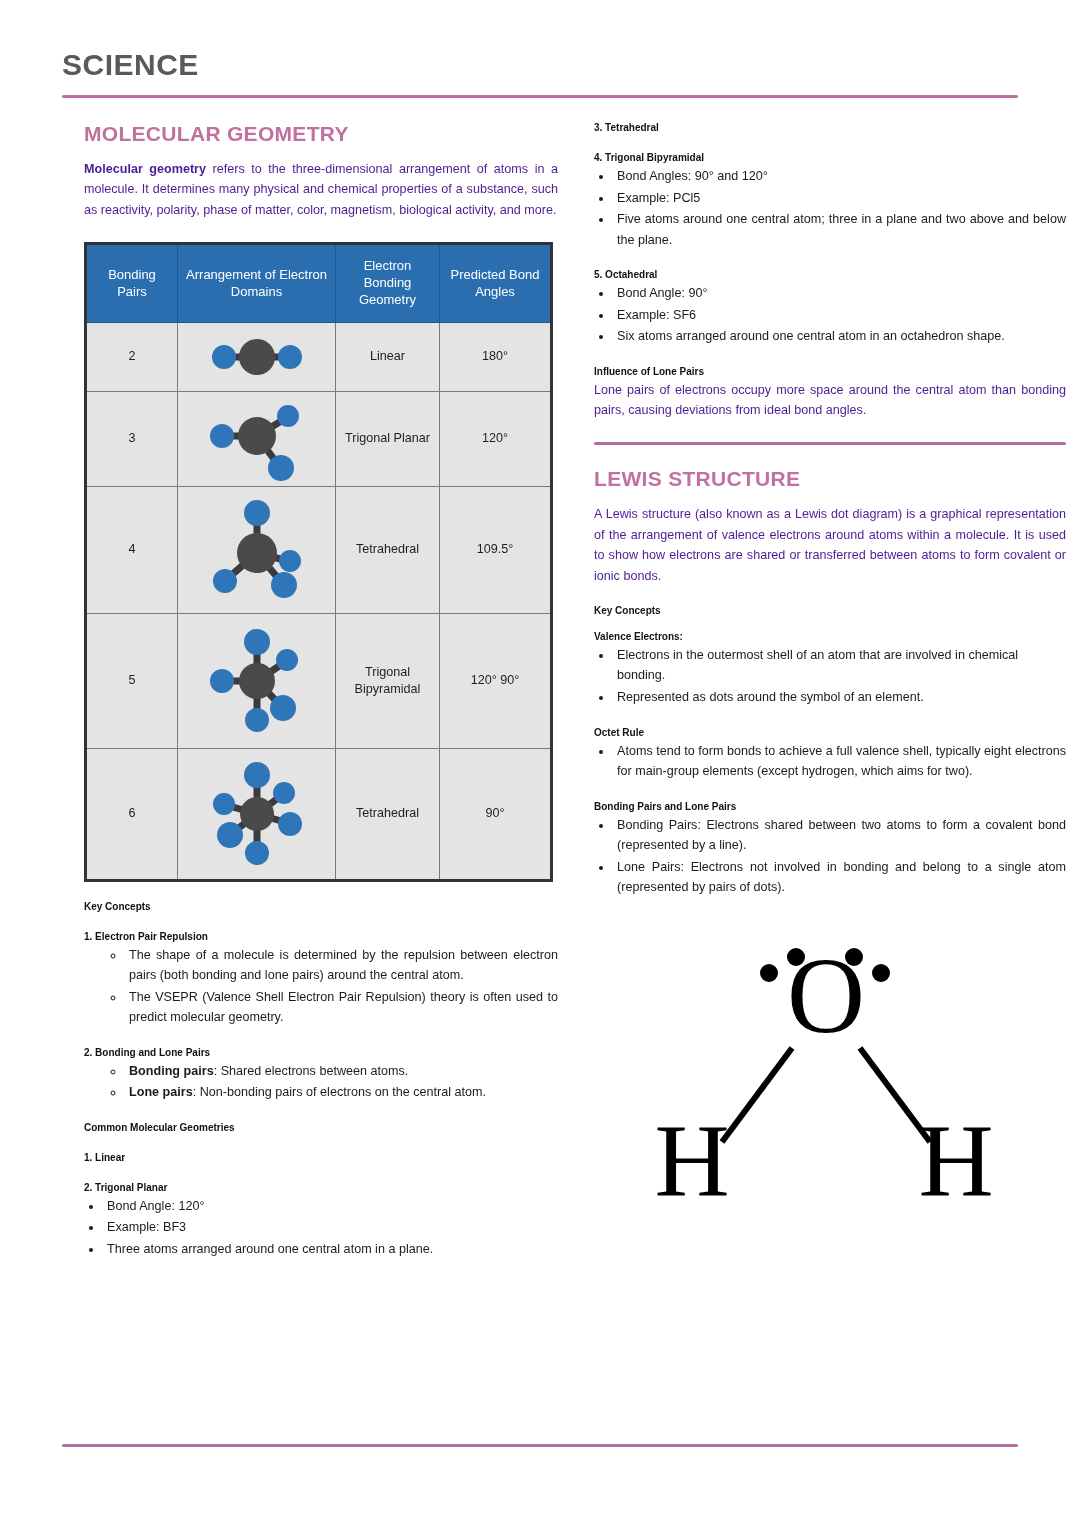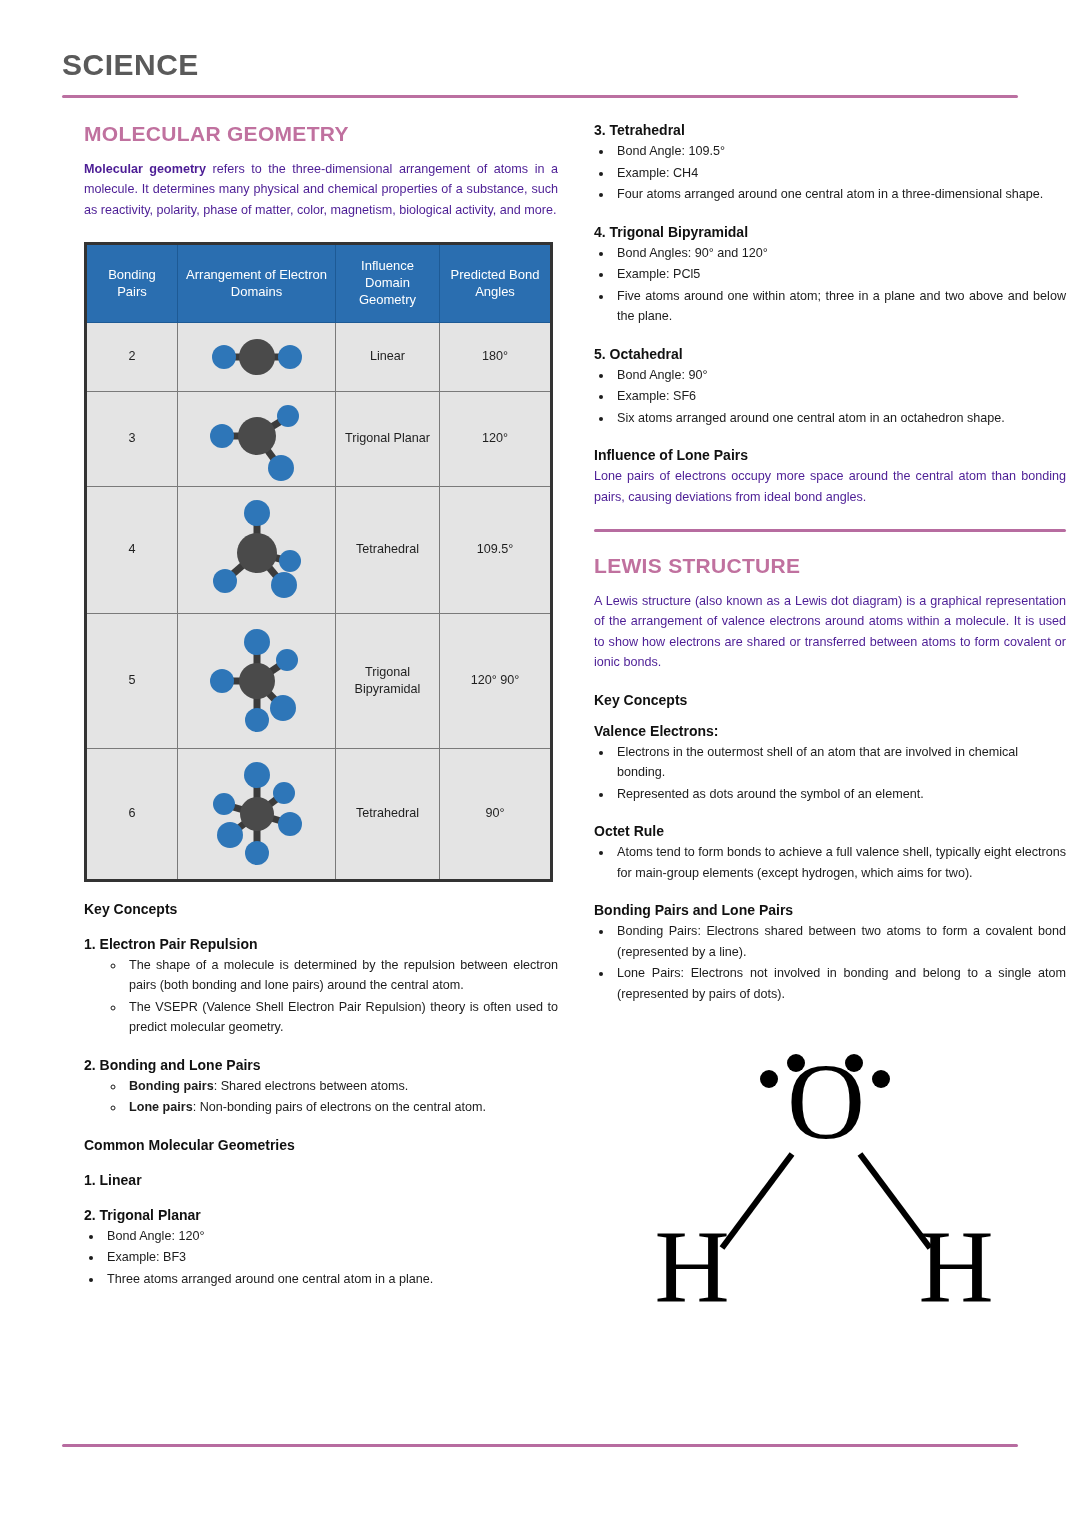--- a/index.html
+++ b/index.html
@@ -55,21 +55,21 @@
 
   p.body {
     font-size: 12.6px;
     line-height: 1.62;
     color: #4c1d95;
     text-align: justify;
   }
   p.body b { font-weight: bold; }
 
   h4.sub {
-    font-size: 14px;
+    font-size: 10px;
     font-weight: bold;
     color: #111;
     margin-top: 19px;
     margin-bottom: 3px;
   }
   h4.sub.tight { margin-top: 15px; }
   h4.sub.first { margin-top: 0; }
 
   ul.bullets, ul.circles {
     margin: 2px 0 0 0;
@@ -166,21 +166,21 @@
         <colgroup>
             <col class="c1">
             <col class="c2">
             <col class="c3">
             <col class="c4">
           </colgroup>
         <thead>
           <tr>
             <th>Bonding Pairs</th>
             <th>Arrangement of Electron Domains</th>
-            <th>Influence Domain Geometry</th>
+            <th>Electron Bonding Geometry</th>
             <th>Predicted Bond Angles</th>
           </tr>
         </thead>
         <tbody>
 
           <tr>
             <td>2</td>
             <td class="mol-cell">
               <svg width="150" height="60" viewBox="0 0 150 60">
                 <line x1="45" y1="30" x2="105" y2="30" stroke="#3b3b3b" stroke-width="7"></line>
@@ -298,31 +298,26 @@
         <li>Bond Angle: 120°</li>
         <li>Example: BF3</li>
         <li>Three atoms arranged around one central atom in a plane.</li>
       </ul>
 
     </div>
 
     <div class="col-right">
 
       <h4 class="sub first">3. Tetrahedral</h4>
-      <ul class="bullets">
-        <li>Bond Angle: 109.5°</li>
-        <li>Example: CH4</li>
-        <li class="justify">Four atoms arranged around one central atom in a three-dimensional shape.</li>
-      </ul>
 
       <h4 class="sub">4. Trigonal Bipyramidal</h4>
       <ul class="bullets">
         <li>Bond Angles: 90° and 120°</li>
         <li>Example: PCl5</li>
-        <li class="justify">Five atoms around one within atom; three in a plane and two above and below the plane.</li>
+        <li class="justify">Five atoms around one central atom; three in a plane and two above and below the plane.</li>
       </ul>
 
       <h4 class="sub">5. Octahedral</h4>
       <ul class="bullets">
         <li>Bond Angle: 90°</li>
         <li>Example: SF6</li>
         <li class="justify">Six atoms arranged around one central atom in an octahedron shape.</li>
       </ul>
 
       <h4 class="sub">Influence of Lone Pairs</h4>

